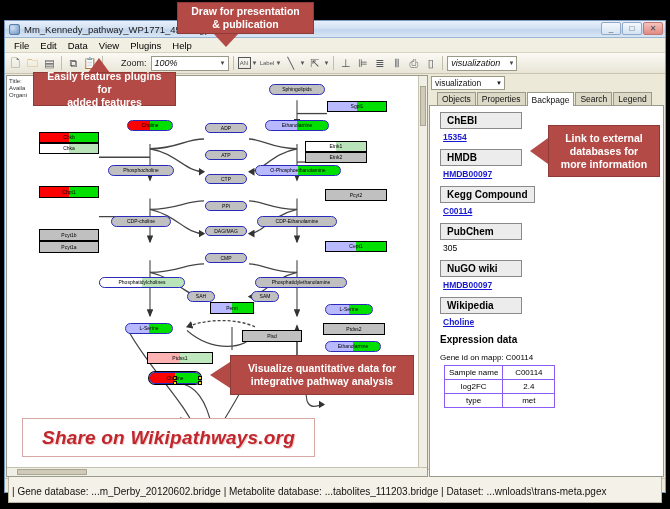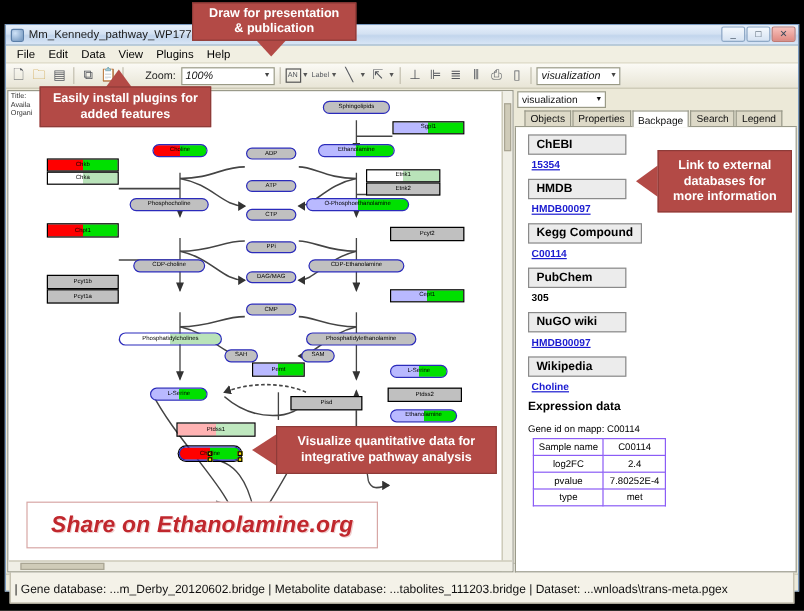--- a/index.html
+++ b/index.html
@@ -114,21 +114,21 @@
   .bp-header {
     display:inline-block; min-width:82px;
     border:1px solid #8a8a8a; background:#ececec;
     font-size:10px; font-weight:bold; color:#000;
     padding:2px 6px; margin-bottom:3px;
   }
   .bp-link {
     font-size:8.5px; color:#1a1ad0; text-decoration:underline;
     display:block; margin:0 0 7px 3px; font-weight:bold;
   }
-  .bp-plain { font-size:8.5px; color:#000; display:block; margin:0 0 7px 3px;font-weight:bold; }
+  .bp-plain { font-size:8.5px; color:#000; display:block; margin:0 0 7px 3px; }
   .bp-section-title { font-size:10px; font-weight:bold; color:#000; margin:2px 0 8px 0; }
   .bp-geneid { font-size:8px; color:#000; margin-bottom:3px; }
   table.bp-table { border-collapse:collapse; border:1px solid #555; margin-left:4px; }
   table.bp-table td {
     border:1px solid #8b5cf6; font-size:8px; padding:2px 4px;
     text-align:center; color:#000; background:#fff; min-width:52px;
   }
   
   #status-bar {
     height:14px; background:#ece9d8; border-top:1px solid #c9c5b2;
@@ -153,21 +153,21 @@
   .callout {
     position:absolute; background:#b34a46; color:#fff;
     font-weight:bold; text-align:center; line-height:13px;
     border:1px solid #8e3b38; z-index:40;
     display:flex; align-items:center; justify-content:center;
     padding:3px 6px;
   }
   .arrow-down, .arrow-left, .arrow-up {
     position:absolute; width:0;height:0; z-index:39;
   }
-  #callout-draw { left:160px; top:2px; width:137px; height:32px; font-size:10.5px; }
+  #callout-draw { left:177px; top:2px; width:137px; height:32px; font-size:10.5px; }
   #arrow-draw {
     left:213px; top:33px;
     border-left:13px solid transparent; border-right:13px solid transparent;
     border-top:14px solid #b34a46;
   }
   #callout-plugins { left:33px; top:72px; width:143px; height:34px; font-size:10.5px; }
   #arrow-plugins {
     left:88px; top:58px;
     border-left:11px solid transparent; border-right:11px solid transparent;
     border-bottom:15px solid #b34a46;
@@ -508,24 +508,20 @@
           <tbody>
               <tr>
             <td>Sample name</td>
             <td>C00114</td>
           </tr>
           <tr>
             <td>log2FC</td>
             <td>2.4</td>
           </tr>
           <tr>
-            <td>pvalue</td>
-            <td>7.80252E-4</td>
-          </tr>
-          <tr>
             <td>type</td>
             <td>met</td>
           </tr>
         </tbody>
           </table>
       </div>
     </div>
   </div>
 
   <div id="status-bar">
@@ -536,21 +532,21 @@
 <div class="callout" id="callout-draw">
   <div>
     <span>Draw for presentation</span><br>
     <span>&amp; publication</span>
   </div>
 </div>
 <div class="arrow-down" id="arrow-draw"></div>
 
 <div class="callout" id="callout-plugins">
   <div>
-    <span>Easily install plugins for</span><br>
+    <span>Easily features plugins for</span><br>
     <span>added features</span>
   </div>
 </div>
 <div class="arrow-up" id="arrow-plugins"></div>
 
 <div class="callout" id="callout-link">
   <div>
     <span>Link  to external</span><br>
     <span>databases  for</span><br>
     <span>more information</span>
@@ -560,14 +556,14 @@
 
 <div class="callout" id="callout-viz">
   <div>
     <span>Visualize quantitative data  for</span><br>
     <span>integrative pathway analysis</span>
   </div>
 </div>
 <div class="arrow-left" id="arrow-viz"></div>
 
 <div class="callout" id="callout-share">
-  <span>Share on Ethanolamine.org</span>
+  <span>Share on Wikipathways.org</span>
 </div>
 
 </body></html>

